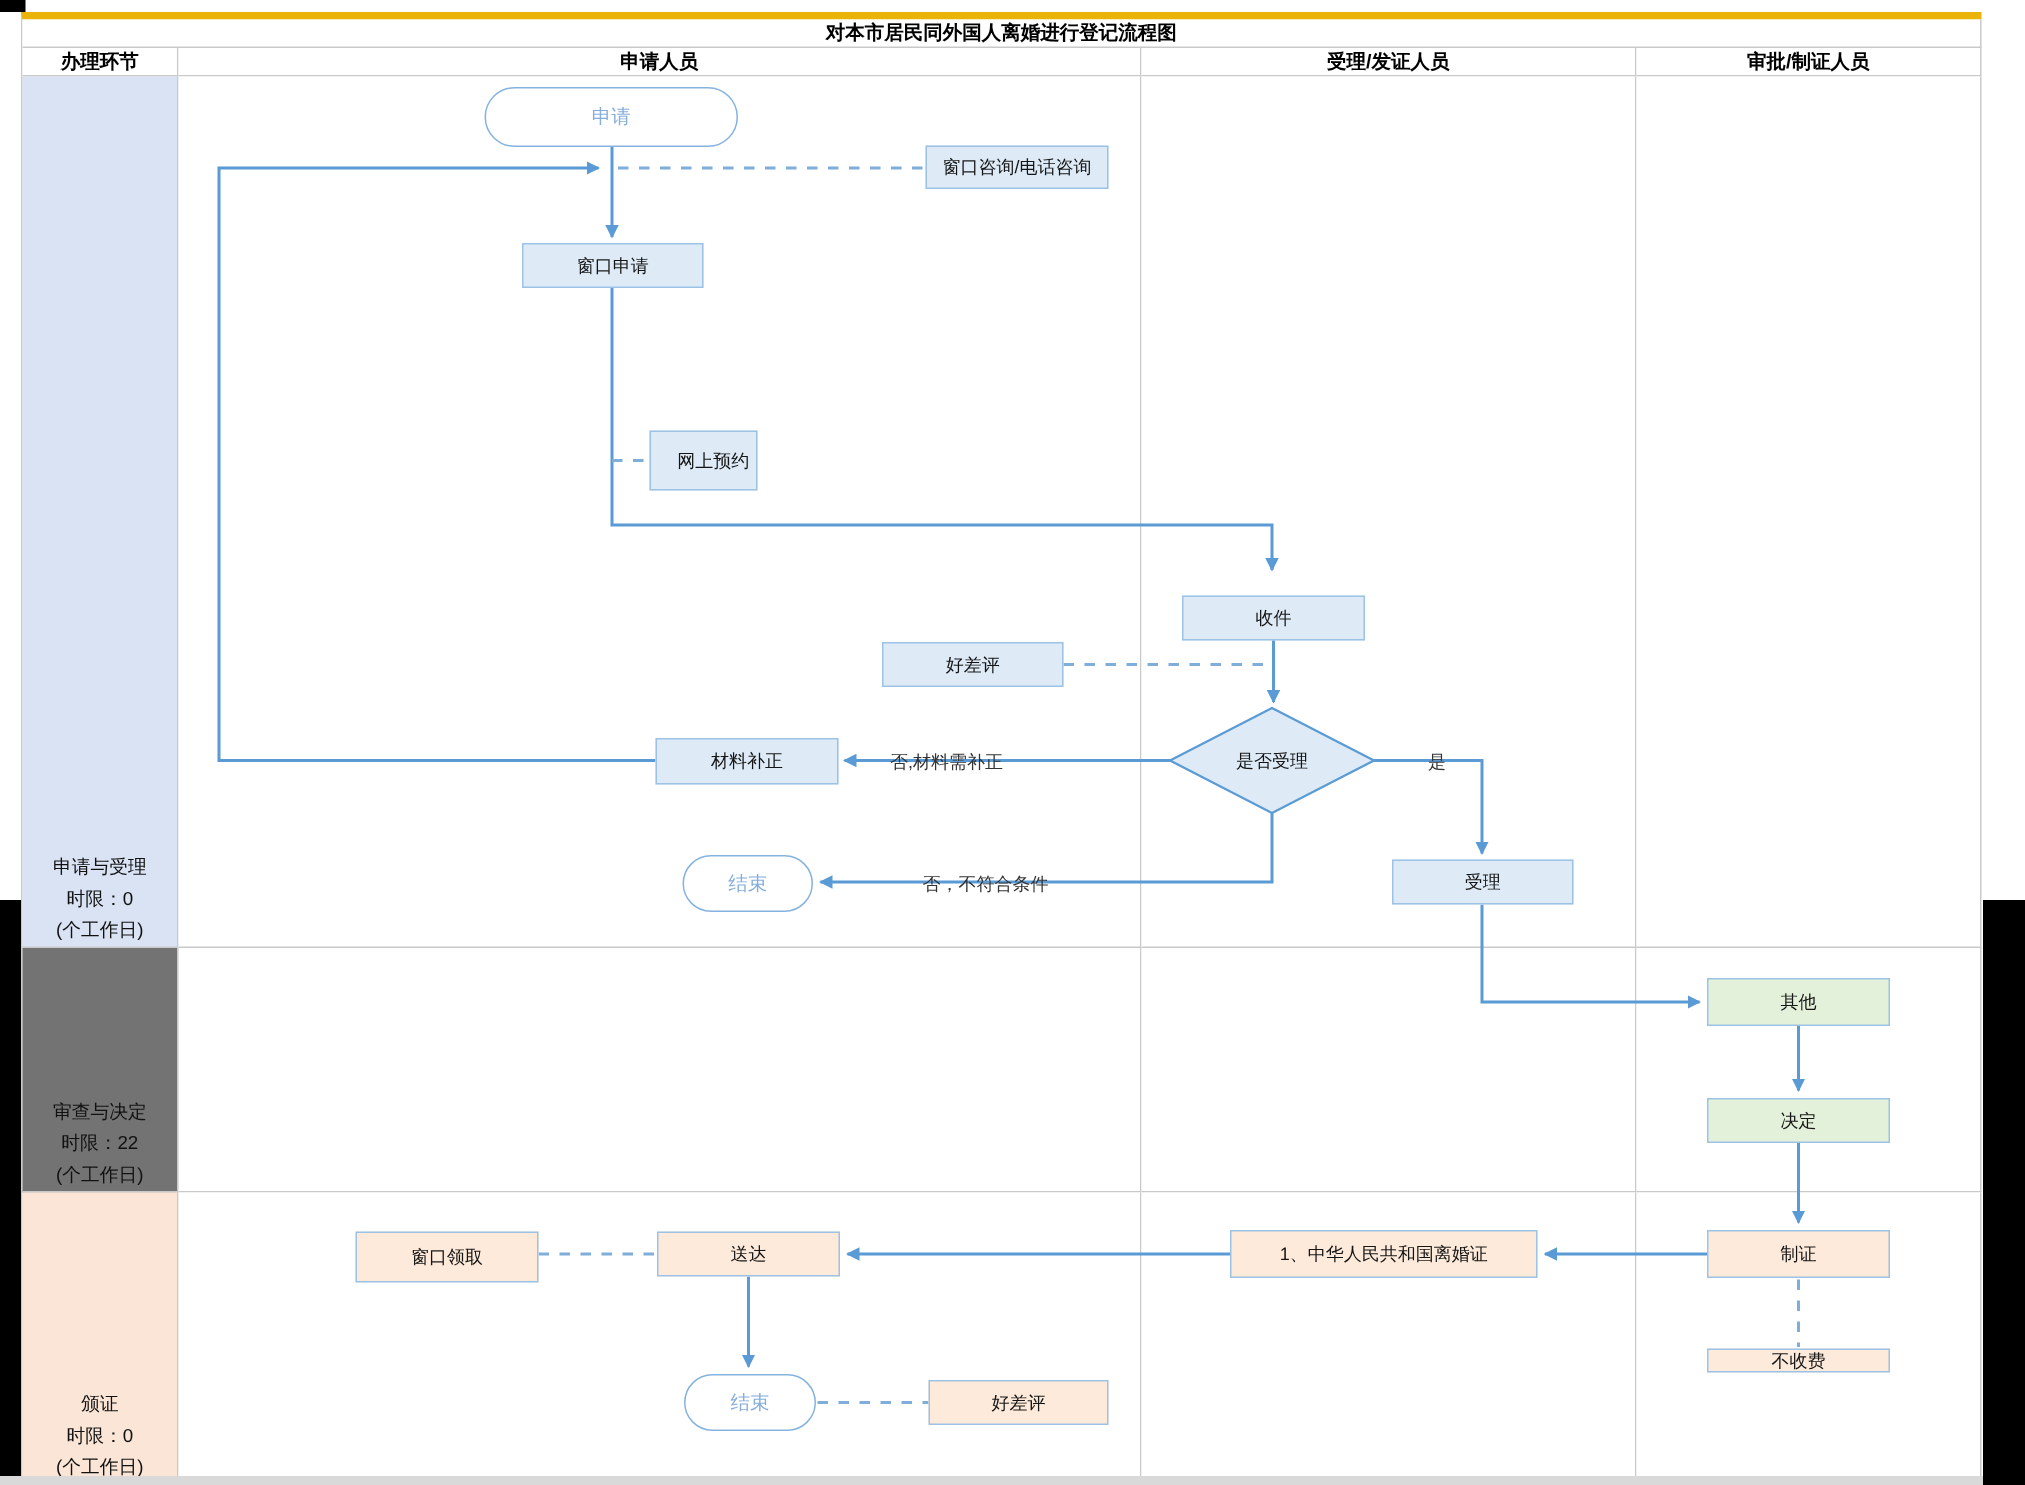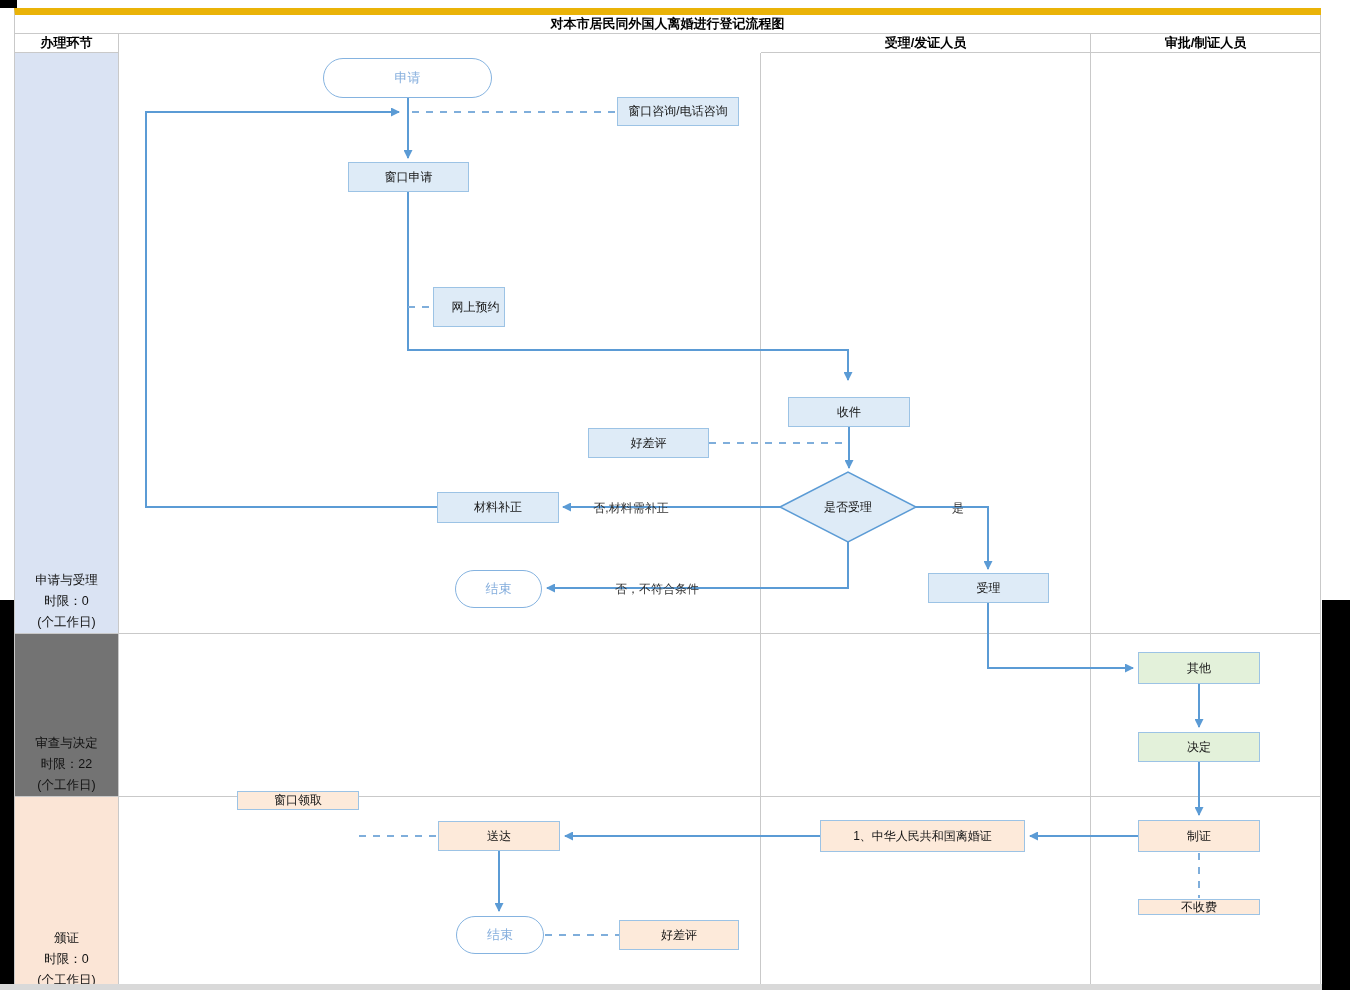--- a/index.html
+++ b/index.html
@@ -1,21 +1,21 @@
 <!DOCTYPE html>
 <html><head>
 <meta charset="utf-8">
 <style>
   html,body{margin:0;padding:0;}
   body{width:1350px;height:990px;position:relative;background:#ffffff;
        font-family:"Liberation Sans","DejaVu Sans",sans-serif;overflow:hidden;}
   .abs{position:absolute;box-sizing:border-box;}
   
   #table-frame{left:14px;top:8px;width:1307px;height:977px;
-               border-left:1px solid #c9c9c9;border-top:7px solid #eab308;}
+               border-left:1px solid #c9c9c9;border-top:5px solid #eab308;}
   .cell{position:absolute;box-sizing:border-box;background:#fff;
         border-right:1px solid #c9c9c9;border-bottom:1px solid #c9c9c9;}
   .title-cell{display:flex;align-items:center;justify-content:center;
               font-size:13px;font-weight:bold;color:#000;}
   .header-cell{display:flex;align-items:center;justify-content:center;
                font-size:13px;font-weight:bold;color:#000;}
   .lane-cell{display:flex;flex-direction:column;align-items:center;justify-content:flex-end;
              font-size:12.5px;color:#111;line-height:21px;}
   
   .node{position:absolute;box-sizing:border-box;border:1px solid #9cc3e5;
@@ -35,20 +35,21 @@
   #strip-bottom{position:absolute;background:#d9d9d9;z-index:4;}
 </style>
 </head>
 <body>
 
 <div id="table-frame" class="abs">
 
   <div class="cell title-cell" style="left:0;top:0;width:1306px;height:19px;">对本市居民同外国人离婚进行登记流程图</div>
 
   <div class="cell header-cell" style="left:0;top:19px;width:104px;height:19px;">办理环节</div>
+  <div class="cell header-cell" style="left:104px;top:19px;width:642px;height:19px;">申请人员</div>
   <div class="cell header-cell" style="left:746px;top:19px;width:330px;height:19px;">受理/发证人员</div>
   <div class="cell header-cell" style="left:1076px;top:19px;width:230px;height:19px;">审批/制证人员</div>
 
   <div class="cell lane-cell" style="left:0;top:38px;width:104px;height:581px;background:#dae3f3;">
     <span>申请与受理</span>
     <span>时限：0</span>
     <span>(个工作日)</span>
   </div>
   <div class="cell" style="left:104px;top:38px;width:642px;height:581px;"></div>
   <div class="cell" style="left:746px;top:38px;width:330px;height:581px;"></div>
@@ -118,20 +119,20 @@
 <div class="node fill-blue" style="left:588px;top:428px;width:121px;height:30px;">好差评</div>
 <div class="diamond-label" style="left:788px;top:499px;width:120px;">是否受理</div>
 <div class="node fill-blue" style="left:437px;top:492px;width:122px;height:31px;">材料补正</div>
 <div class="pill" style="left:455px;top:570px;width:87px;height:38px;">结束</div>
 <div class="node fill-blue" style="left:928px;top:573px;width:121px;height:30px;">受理</div>
 <div class="node fill-green" style="left:1138px;top:652px;width:122px;height:32px;">其他</div>
 <div class="node fill-green" style="left:1138px;top:732px;width:122px;height:30px;">决定</div>
 <div class="node fill-orange" style="left:1138px;top:820px;width:122px;height:32px;">制证</div>
 <div class="node fill-orange" style="left:820px;top:820px;width:205px;height:32px;">1、中华人民共和国离婚证</div>
 <div class="node fill-orange" style="left:438px;top:821px;width:122px;height:30px;">送达</div>
-<div class="node fill-orange" style="left:237px;top:791px;width:122px;height:19px;">窗口领取</div>
+<div class="node fill-orange" style="left:237px;top:821px;width:122px;height:34px;">窗口领取</div>
 <div class="pill" style="left:456px;top:916px;width:88px;height:38px;">结束</div>
 <div class="node fill-orange" style="left:619px;top:920px;width:120px;height:30px;">好差评</div>
 <div class="node fill-orange" style="left:1138px;top:899px;width:122px;height:16px;">不收费</div>
 
 <div class="edge-label" style="left:556px;top:500px;width:150px;">否,材料需补正</div>
 <div class="edge-label" style="left:943px;top:500px;width:30px;">是</div>
 <div class="edge-label" style="left:577px;top:581px;width:160px;">否，不符合条件</div>
 
 </body></html>

